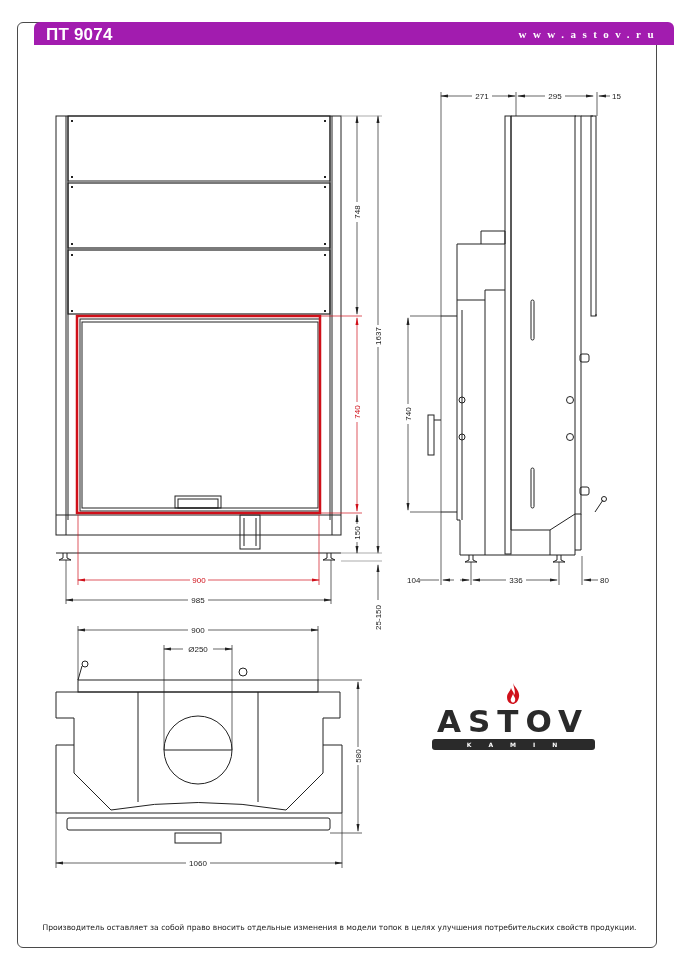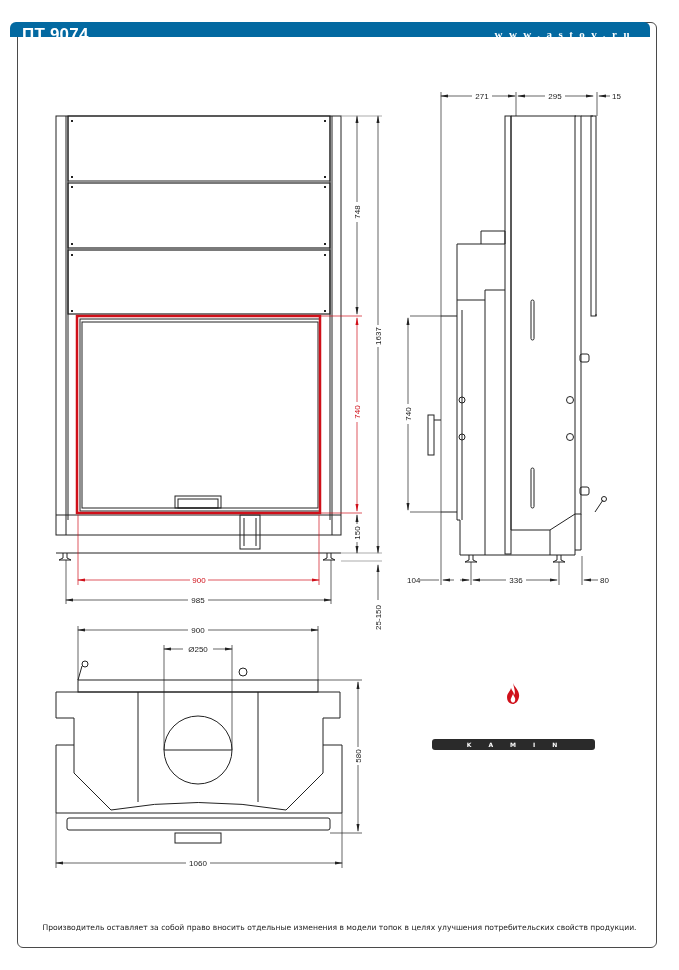--- a/index.html
+++ b/index.html
@@ -1,18 +1,18 @@
 <!DOCTYPE html>
 <html><head>
 <meta charset="utf-8">
 <style>
   html,body{margin:0;padding:0;background:#fff;}
   body{width:679px;height:970px;position:relative;overflow:hidden;font-family:"DejaVu Sans",sans-serif;}
   .frame{position:absolute;left:17px;top:22px;width:640px;height:926px;border:1.5px solid #4a4a4a;border-radius:6px;box-sizing:border-box;}
-  .header{position:absolute;left:10px;top:22px;width:640px;height:15px;background:#0369a1;border-radius:6px 6px 0 0;}
+  .header{position:absolute;left:34px;top:22px;width:640px;height:23px;background:#a21caf;border-radius:6px 6px 0 0;}
   .title{position:absolute;left:12px;top:3px;color:#fff;font-family:"Liberation Sans",sans-serif;font-weight:bold;font-size:17px;letter-spacing:0.2px;}
   .site{position:absolute;right:14px;top:6px;color:#fff;font-family:Liberation Serif, serif;font-weight:bold;font-size:11px;letter-spacing:6.5px;}
   .drawing{position:absolute;left:0;top:0;}
   .footer{position:absolute;left:0;width:679px;top:923px;text-align:center;font-size:7.6px;color:#222;font-family:"DejaVu Sans",sans-serif;}
   .logo{position:absolute;left:428px;top:683px;width:170px;height:70px;}
   .logo-word{position:absolute;left:0;top:20px;width:170px;text-align:center;font-family:"DejaVu Sans",sans-serif;font-weight:bold;font-size:31px;letter-spacing:7px;color:#2a2a2a;}
   .logo-bar{position:absolute;left:4px;top:56px;width:163px;height:11px;background:#2a2a2a;border-radius:3px;color:#fff;font-size:6px;font-weight:bold;letter-spacing:17px;text-align:center;line-height:11px;box-sizing:border-box;padding-left:14px;}
   .dim{font-family:"Liberation Sans",sans-serif;font-size:8px;fill:#222;}
   .dimr{font-family:"Liberation Sans",sans-serif;font-size:8px;fill:#d0101a;}
 </style>
@@ -224,16 +224,17 @@
   <text class="dim" transform="translate(361,756) rotate(-90)" text-anchor="middle">580</text>
   <rect x="186" y="858" width="24" height="10" fill="#fff"></rect>
   <text class="dim" x="198" y="866" text-anchor="middle">1060</text>
 </svg>
 
 <div class="logo">
   <svg style="position:absolute;left:77px;top:0px" width="16" height="22" viewBox="0 0 16 22">
     <path d="M8,0 C10,5 15,8 14,14 C13,19 10,21 8,21 C5,21 2,19 2,14 C2,10 5,9 6,5 C7,8 9,9 9,12 C11,10 9,5 8,0 Z" fill="#d0101a"></path>
     <path d="M8,11 C9,14 11,15 10,18 C9,20 7,20 6,18 C5,16 7,14 8,11 Z" fill="#fff"></path>
   </svg>
+  <div class="logo-word">ASTOV</div>
   <div class="logo-bar">KAMIN</div>
 </div>
 
 <div class="footer">Производитель оставляет за собой право вносить отдельные изменения в модели топок в целях улучшения потребительских свойств продукции.</div>
 
 </body></html>

